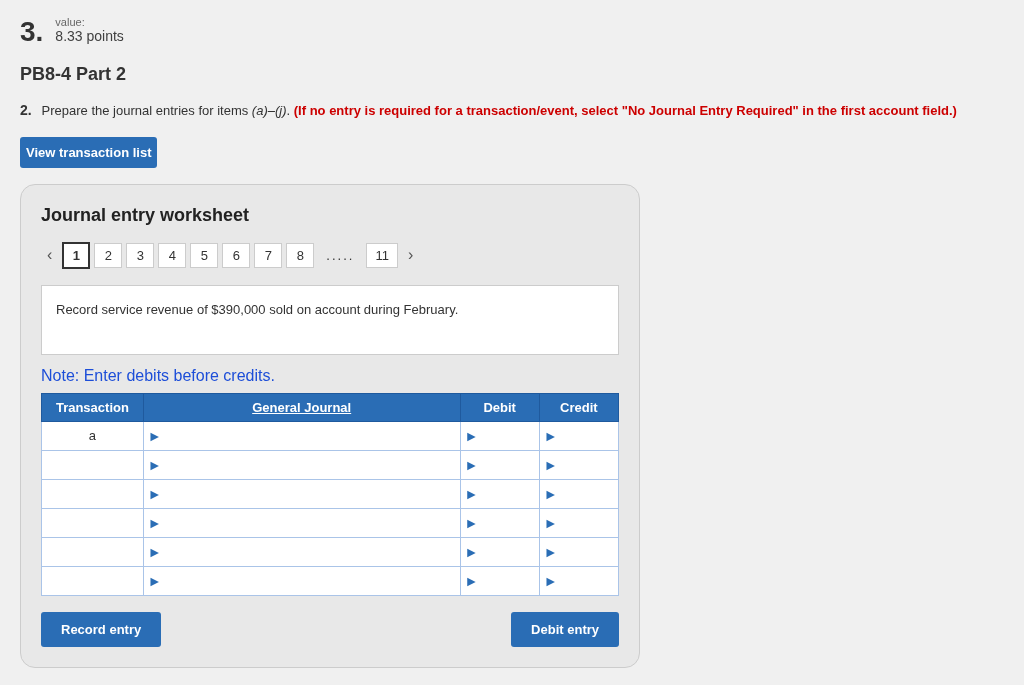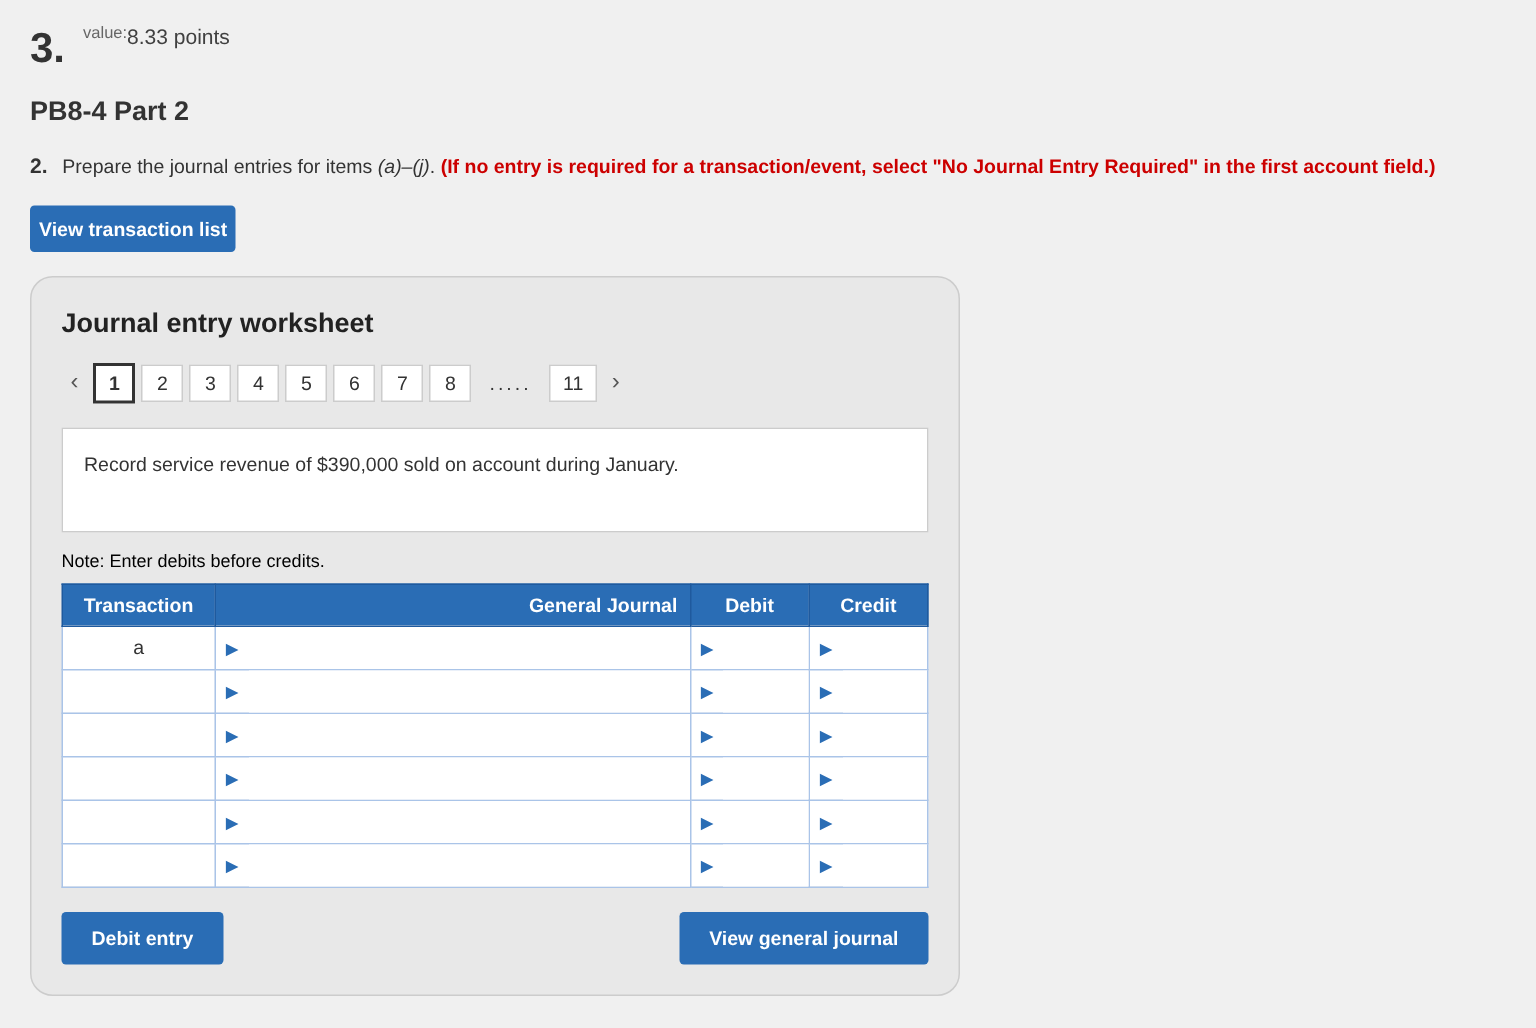--- a/index.html
+++ b/index.html
@@ -2,21 +2,21 @@
 <html><head>
   <meta charset="utf-8">
   <style>
     * { box-sizing: border-box; margin: 0; padding: 0; }
     body { font-family: Arial, sans-serif; background: #f0f0f0; font-size: 14px; color: #333; }
 
     .page-container { background: #f0f0f0; min-height: 685px; padding: 16px 20px; }
 
     .question-header { display: flex; align-items: flex-start; margin-bottom: 16px; }
     .question-number { font-size: 28px; color: #333; font-weight: bold; margin-right: 12px; }
-    .question-meta { display: flex; flex-direction: row; }
+    .question-meta { display: flex; flex-direction: column; }
     .question-meta .value-label { font-size: 11px; color: #666; }
     .question-meta .points { font-size: 14px; color: #404040; }
 
     .part-title { font-size: 18px; font-weight: bold; margin-bottom: 16px; color: #333; }
 
     .instructions { margin-bottom: 16px; }
     .instructions .item-num { font-weight: bold; margin-right: 6px; }
     .instructions .instruction-text { font-size: 13px; color: #333; line-height: 1.5; }
     .instructions .highlight { font-weight: bold; color: #cc0000; }
 
@@ -76,34 +76,34 @@
       background: white;
       border: 1px solid #ccc;
       padding: 14px;
       font-size: 13px;
       color: #333;
       margin-bottom: 12px;
       min-height: 70px;
       line-height: 1.6;
     }
 
-    .note-text { font-size: 12px; color: #000000; margin-bottom: 8px; }
+    .note-text { font-size: 16px; color: #1d4ed8; margin-bottom: 8px; }
 
     .journal-table { width: 100%; border-collapse: collapse; }
     .journal-table thead tr th {
       background: #2a6db5;
       color: white;
       font-size: 13px;
       font-weight: bold;
       padding: 6px 8px;
       border: 1px solid #1f5a9e;
       text-align: center;
     }
     .journal-table thead tr th:first-child { text-align: center; }
-    .journal-table thead tr th:nth-child(2) { text-align: right; }
+    .journal-table thead tr th:nth-child(2) { text-align: center; text-decoration: underline; }
 
     .journal-table tbody tr td {
       background: white;
       border: 1px solid #aac4e8;
       padding: 0;
       height: 28px;
     }
     .journal-table tbody tr td.transaction-col {
       text-align: center;
       font-size: 13px;
@@ -191,21 +191,21 @@
       <div class="pagination-page">4</div>
       <div class="pagination-page">5</div>
       <div class="pagination-page">6</div>
       <div class="pagination-page">7</div>
       <div class="pagination-page">8</div>
       <div class="pagination-page no-border">.....</div>
       <div class="pagination-page">11</div>
       <button class="pagination-arrow">›</button>
     </div>
 
-    <div class="description-box">Record service revenue of $390,000 sold on account during January.</div>
+    <div class="description-box">Record service revenue of $390,000 sold on account during February.</div>
 
     <div class="note-text">Note: Enter debits before credits.</div>
 
     <table class="journal-table">
       <thead>
         <tr>
           <th>Transaction</th>
           <th>General Journal</th>
           <th>Debit</th>
           <th>Credit</th>
@@ -335,19 +335,19 @@
             <div class="cell-with-arrow">
               <span class="cell-arrow">►</span>
               <input class="cell-input" type="text" style="">
             </div>
           </td>
         </tr>
       </tbody>
     </table>
 
     <div class="button-row">
+      <button class="action-btn">Record entry</button>
       <button class="action-btn">Debit entry</button>
-      <button class="action-btn">View general journal</button>
     </div>
 
   </div>
 
 </div>
 
 </body></html>

